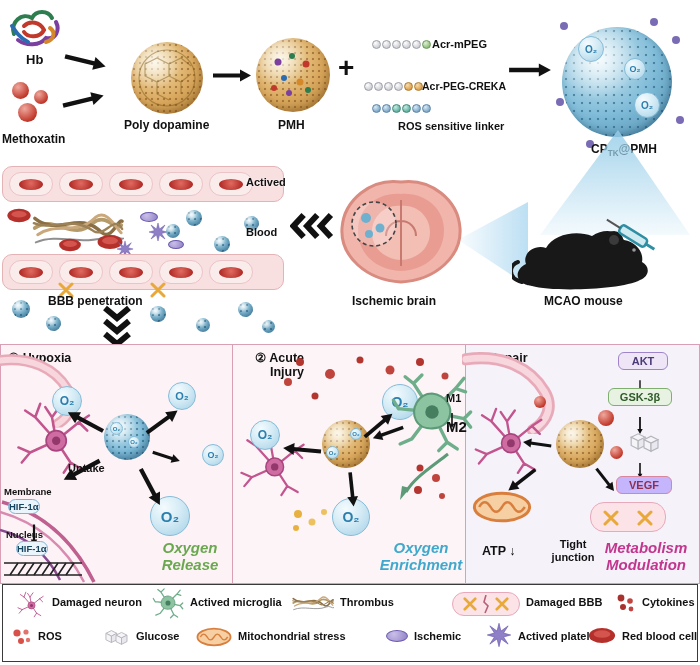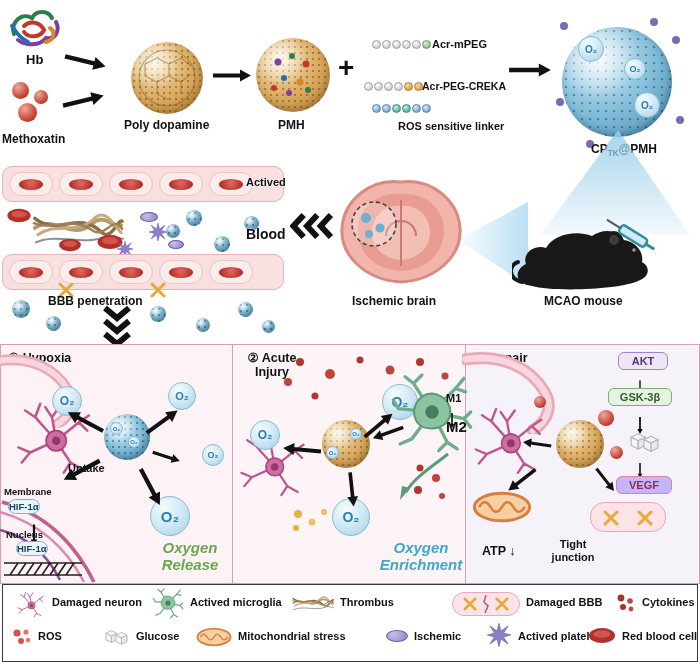--- a/index.html
+++ b/index.html
@@ -278,21 +278,21 @@
   <svg class="abs" style="left:148px;top:222px" width="20" height="20" viewBox="0 0 40 40">
       <use href="#sym-aplatelet"></use>
     </svg>
   <svg class="abs" style="left:116px;top:240px" width="18" height="18" viewBox="0 0 40 40">
       <use href="#sym-aplatelet"></use>
     </svg>
   <div class="np" style="left:186px;top:210px;width:16px;height:16px"></div>
   <div class="np" style="left:214px;top:236px;width:16px;height:16px"></div>
   <div class="np" style="left:244px;top:216px;width:15px;height:15px"></div>
   <div class="np" style="left:166px;top:224px;width:14px;height:14px"></div>
-  <div class="lbl" style="left:246px;top:226px;font-size:14px;text-shadow:0 0 3px #fff">Blood</div>
+  <div class="lbl" style="left:246px;top:226px;font-size:11px;text-shadow:0 0 3px #fff">Blood</div>
 
   <div class="vband" style="left:2px;top:254px;width:282px;height:36px">
     <div class="vcell">
         <div class="rbc-s"></div>
       </div>
     <div class="vcell">
         <div class="rbc-s"></div>
       </div>
     <div class="vcell">
         <div class="rbc-s"></div>
@@ -426,21 +426,21 @@
     <g stroke="#222" stroke-width="1.6">
       <path d="M0 3 H78 M0 15 H78"></path>
       <path d="M6 15 L14 3 M14 15 L22 3 M22 15 L30 3 M30 15 L38 3 M38 15 L46 3 M46 15 L54 3 M54 15 L62 3 M62 15 L70 3"></path>
     </g>
   </svg>
   <div class="cap" style="left: 150px; top: 540px; width: 80px; color: rgb(106, 168, 79);">
     <div>Oxygen</div>
     <div>Release</div>
   </div>
 
-  <div class="ptitle wrap" style="left:240px;top:351px;width:64px;text-align:center">② Acute Injury</div>
+  <div class="ptitle wrap" style="left:240px;top:351px;width:64px;text-align:right">② Acute Injury</div>
   <svg class="abs" style="left:280px;top:352px" width="180" height="58">
     <circle cx="20" cy="10" r="4" fill="#b2362f"></circle>
       <circle cx="50" cy="22" r="5" fill="#c0443e"></circle>
     <circle cx="80" cy="8" r="3.5" fill="#b2362f"></circle>
       <circle cx="110" cy="18" r="4.5" fill="#c0443e"></circle>
     <circle cx="140" cy="10" r="4" fill="#b2362f"></circle>
       <circle cx="165" cy="24" r="3.5" fill="#c0443e"></circle>
     <circle cx="35" cy="44" r="3.5" fill="#b2362f"></circle>
       <circle cx="8" cy="30" r="4" fill="#c0443e"></circle>
   </svg>
@@ -557,20 +557,24 @@
 
   <div class="abs" style="left:590px;top:502px;width:76px;height:30px;background:#fbe3e8;border:1.5px solid #e8a9bb;border-radius:14px">
     <svg class="abs" style="left:10px;top:7px" width="20" height="16" viewBox="0 0 20 16">
         <use href="#sym-junction"></use>
       </svg>
     <svg class="abs" style="left:44px;top:7px" width="20" height="16" viewBox="0 0 20 16">
         <use href="#sym-junction"></use>
       </svg>
   </div>
   <div class="lbl wrap" style="left:546px;top:538px;width:54px;font-size:11px">Tight junction</div>
+  <div class="cap" style="left: 596px; top: 540px; width: 100px; color: rgb(194, 54, 142);">
+    <div>Metabolism</div>
+    <div>Modulation</div>
+  </div>
 
   <div class="abs" style="left:2px;top:584px;width:696px;height:78px;background:#fff;border:1.5px solid #3a3a3a"></div>
 
   <svg class="abs" style="left:10px;top:588px" width="40" height="30" viewBox="0 0 100 100">
       <use href="#sym-neuron"></use>
     </svg>
   <div class="lbl" style="left:52px;top:596px;font-size:11px">Damaged neuron</div>
   <svg class="abs" style="left:152px;top:587px" width="32" height="32" viewBox="0 0 100 100">
       <use href="#sym-microglia"></use>
     </svg>

